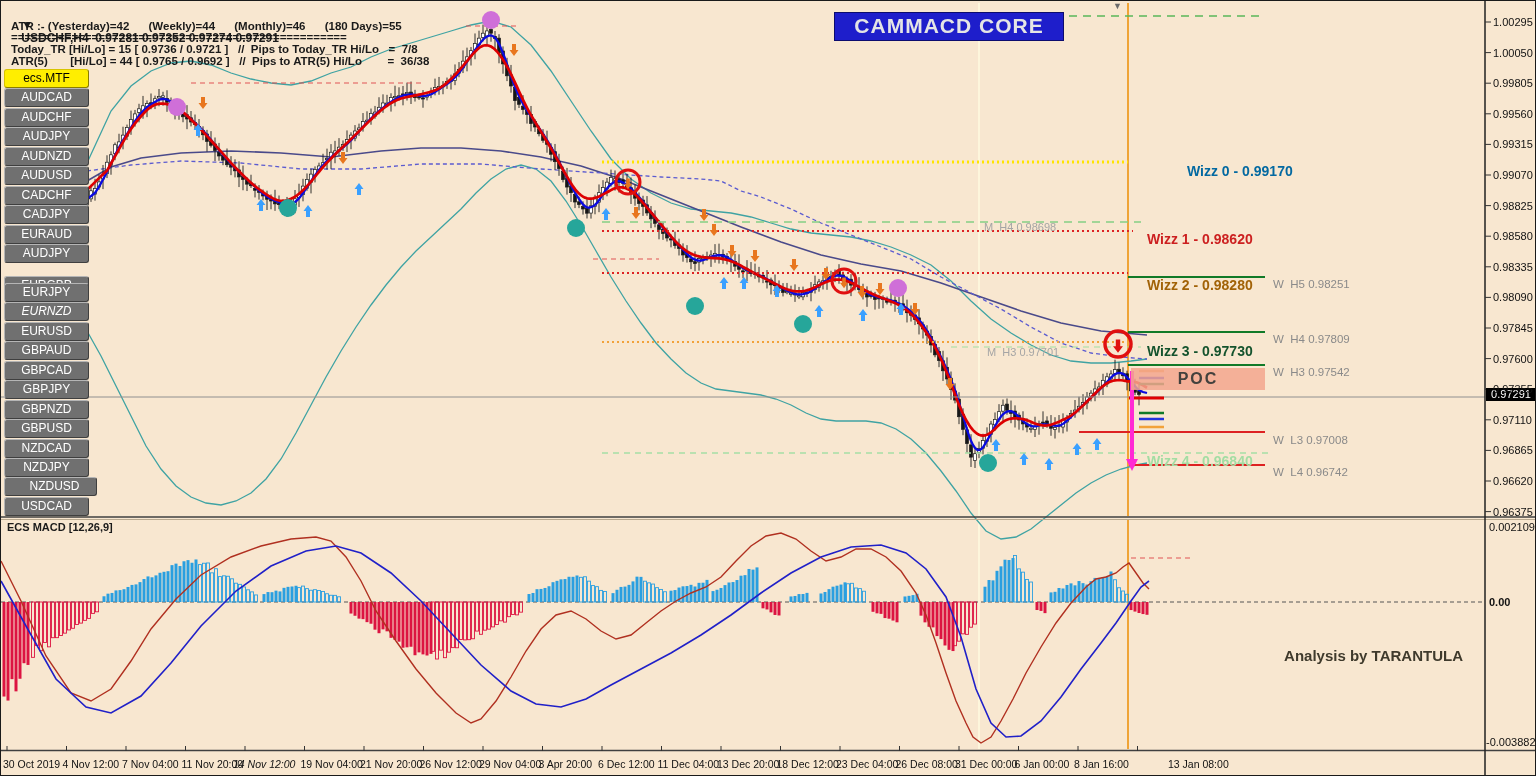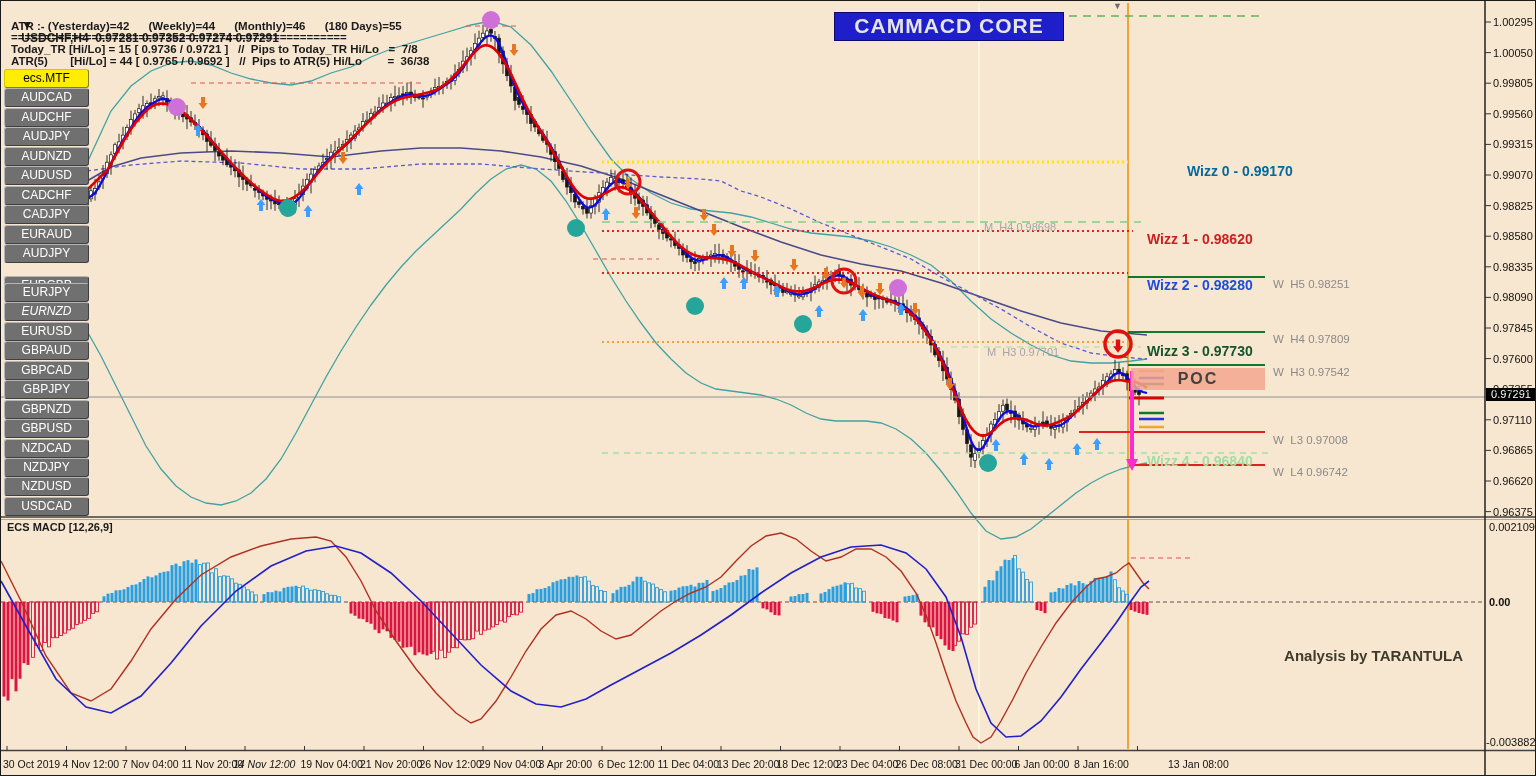--- a/index.html
+++ b/index.html
@@ -996,27 +996,27 @@
       <div class="pairbtn" style="top: 281.95px;">EURJPY</div>
       <div class="pairbtn" style="top: 301.4px; font-style: italic;">EURNZD</div>
       <div class="pairbtn" style="top: 320.85px;">EURUSD</div>
       <div class="pairbtn" style="top: 340.3px;">GBPAUD</div>
       <div class="pairbtn" style="top: 359.75px;">GBPCAD</div>
       <div class="pairbtn" style="top: 379.2px;">GBPJPY</div>
       <div class="pairbtn" style="top: 398.65px;">GBPNZD</div>
       <div class="pairbtn" style="top: 418.1px;">GBPUSD</div>
       <div class="pairbtn" style="top: 437.55px;">NZDCAD</div>
       <div class="pairbtn" style="top: 457px;">NZDJPY</div>
-      <div class="pairbtn" style="top: 476.45px;">NZDUSD</div>
+      <div class="pairbtn" style="top: 476.45px; padding-left: 8px;">NZDUSD</div>
       <div class="pairbtn" style="top: 495.9px;">USDCAD</div>
     </div>
 
   <div class="lbl wizz" style="left:1186px;top:162px;color:#0369a1;">Wizz 0 - 0.99170</div>
   <div class="lbl wizz" style="left:1146px;top:230px;color:#cc2020;">Wizz 1 - 0.98620</div>
-  <div class="lbl wizz" style="left:1146px;top:276px;color:#1d4ed8;">Wizz 2 - 0.98280</div>
+  <div class="lbl wizz" style="left:1146px;top:276px;color:#a16207;">Wizz 2 - 0.98280</div>
   <div class="lbl wizz" style="left:1146px;top:342px;color:#14532d;">Wizz 3 - 0.97730</div>
   <div class="lbl wizz" style="left:1146px;top:452px;color:#a3dda3;">Wizz 4 - 0.96840</div>
 
   <div class="lbl wlab" style="left:1272px;top:277px;">W  H5 0.98251</div>
   <div class="lbl wlab" style="left:1272px;top:332px;">W  H4 0.97809</div>
   <div class="lbl wlab" style="left:1272px;top:365px;">W  H3 0.97542</div>
   <div class="lbl wlab" style="left:1272px;top:433px;">W  L3 0.97008</div>
   <div class="lbl wlab" style="left:1272px;top:465px;">W  L4 0.96742</div>
   <div class="lbl mlab" style="left:983px;top:220px;">M  H4 0.98698</div>
   <div class="lbl mlab" style="left:986px;top:345px;">M  H3 0.97701</div>

